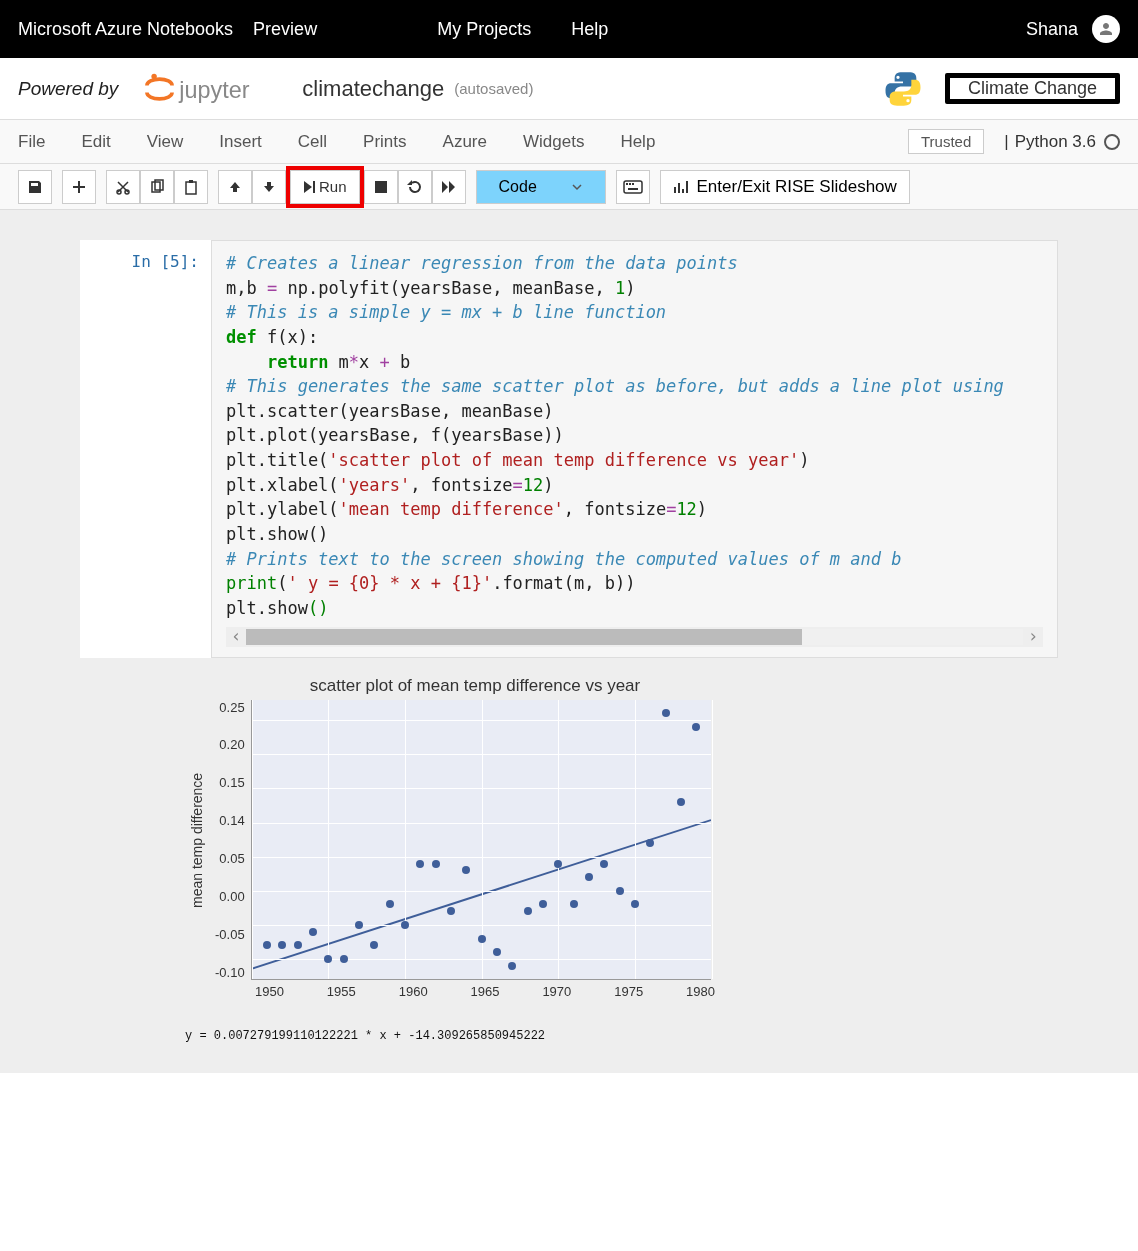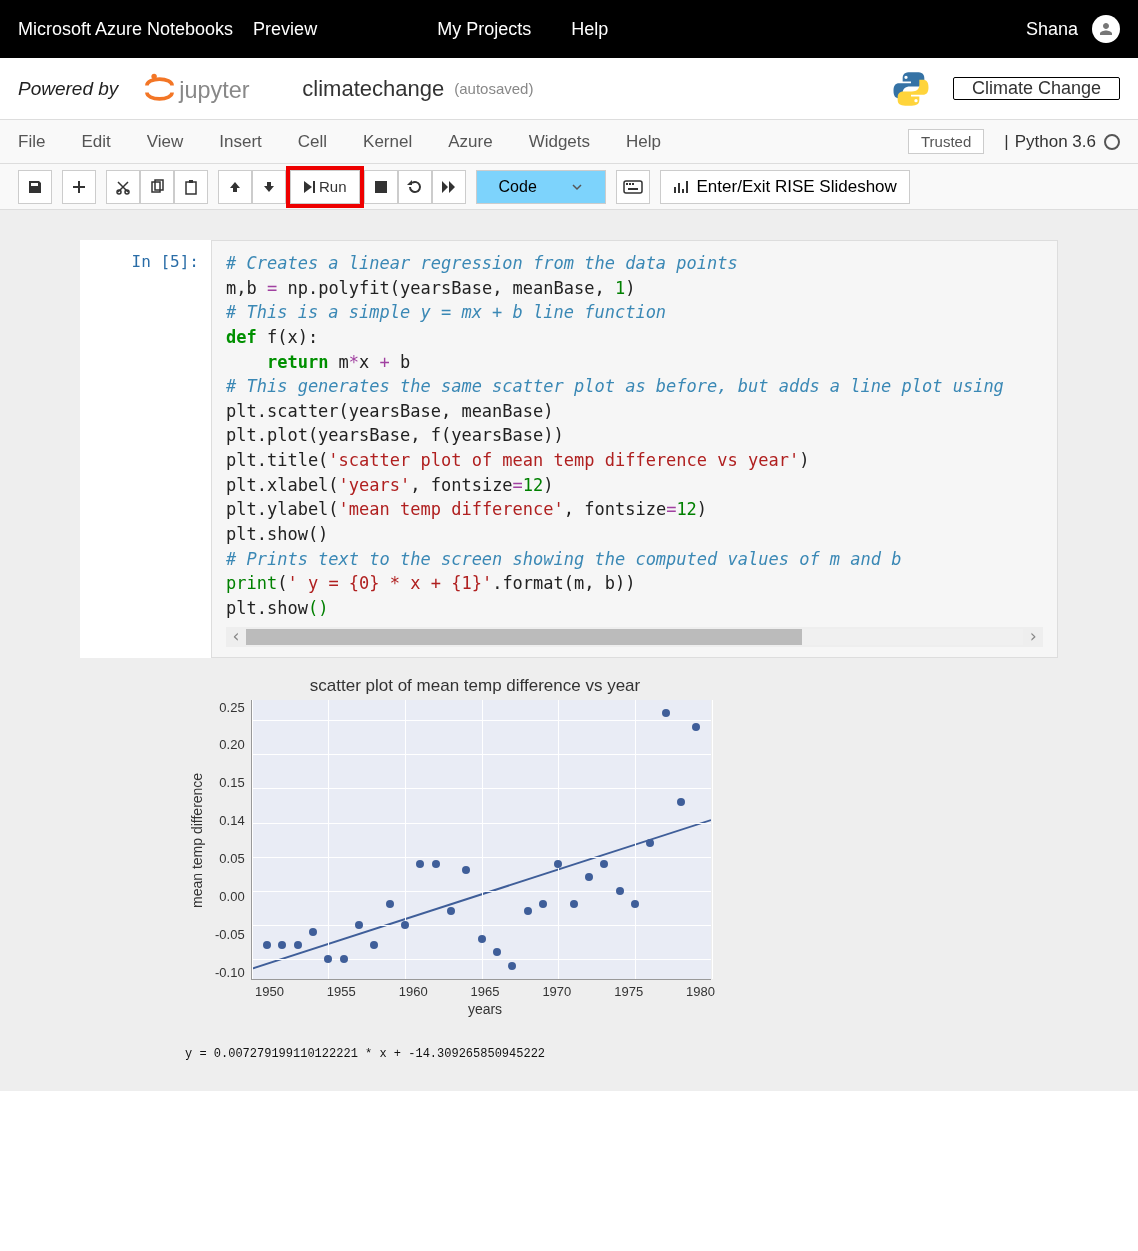--- a/index.html
+++ b/index.html
@@ -14,21 +14,21 @@
   .avatar svg { width: 18px; height: 18px; fill: #777; }
   .subhead { display: flex; align-items: center; height: 62px; padding: 0 18px; border-bottom: 1px solid #ddd; }
   .subhead .powered { font-size: 19px; color: #222; margin-right: 16px; font-style: italic; }
   .jupyter-logo { display: flex; align-items: center; margin-right: 18px; }
   .jupyter-logo svg { height: 36px; }
   .notebook-name { font-size: 22px; color: #333; margin-right: 10px; }
   .autosaved { font-size: 15px; color: #888; }
   .subhead .spacer { flex: 1; }
   .python-logo { margin-right: 22px; }
   .python-logo svg { width: 40px; height: 40px; }
-  .kernel-btn { border: 1px solid #000000; padding: 0 18px; font-size: 18px; color: #333; background: #fff; border-radius: 2px; }
+  .kernel-btn { border: 5px solid #000000; padding: 0 18px; font-size: 18px; color: #333; background: #fff; border-radius: 2px; }
   .menubar { display: flex; align-items: center; height: 44px; padding: 0 18px; border-bottom: 1px solid #ddd; background: #f9f9f9; font-size: 17px; color: #555; }
   .menubar .menu { margin-right: 36px; }
   .menubar .spacer { flex: 1; }
   .trusted { border: 1px solid #ccc; padding: 3px 12px; font-size: 15px; background: #fff; margin-right: 20px; }
   .kernel-ind { display: flex; align-items: center; font-size: 17px; color: #333; }
   .kernel-ind .pipe { margin-right: 6px; }
   .kernel-circle { width: 16px; height: 16px; border: 2px solid #555; border-radius: 50%; margin-left: 8px; }
   .toolbar { display: flex; align-items: center; height: 46px; padding: 4px 18px; border-bottom: 1px solid #ddd; background: #f9f9f9; gap: 0; }
   .tbtn { height: 34px; min-width: 34px; border: 1px solid #ccc; background: #fff; display: flex; align-items: center; justify-content: center; font-size: 15px; padding: 0 6px; color: #333; }
   .tbtn.group-start { margin-left: 10px; }
@@ -108,21 +108,21 @@
   </span>
   <button class="kernel-btn">Climate Change</button>
 </div>
 
 <div class="menubar">
   <span class="menu">File</span>
   <span class="menu">Edit</span>
   <span class="menu">View</span>
   <span class="menu">Insert</span>
   <span class="menu">Cell</span>
-  <span class="menu">Kernel</span>
+  <span class="menu">Prints</span>
   <span class="menu">Azure</span>
   <span class="menu">Widgets</span>
   <span class="menu">Help</span>
   <span class="spacer"></span>
   <span class="trusted">Trusted</span>
   <span class="kernel-ind">
     <span class="pipe">|</span>
     <span>Python 3.6</span>
     <span class="kernel-circle"></span>
   </span>
@@ -316,18 +316,17 @@
       <div class="xaxis-wrap">
         <div class="xaxis" id="xaxis">
             <div>1950</div>
             <div>1955</div>
             <div>1960</div>
             <div>1965</div>
             <div>1970</div>
             <div>1975</div>
             <div>1980</div>
           </div>
-        <div class="xlabel" style="width:460px">years</div>
       </div>
     </div>
     <div class="printout"> y = 0.007279199110122221 * x + -14.309265850945222</div>
   </div>
 </div>
 
 </body></html>

